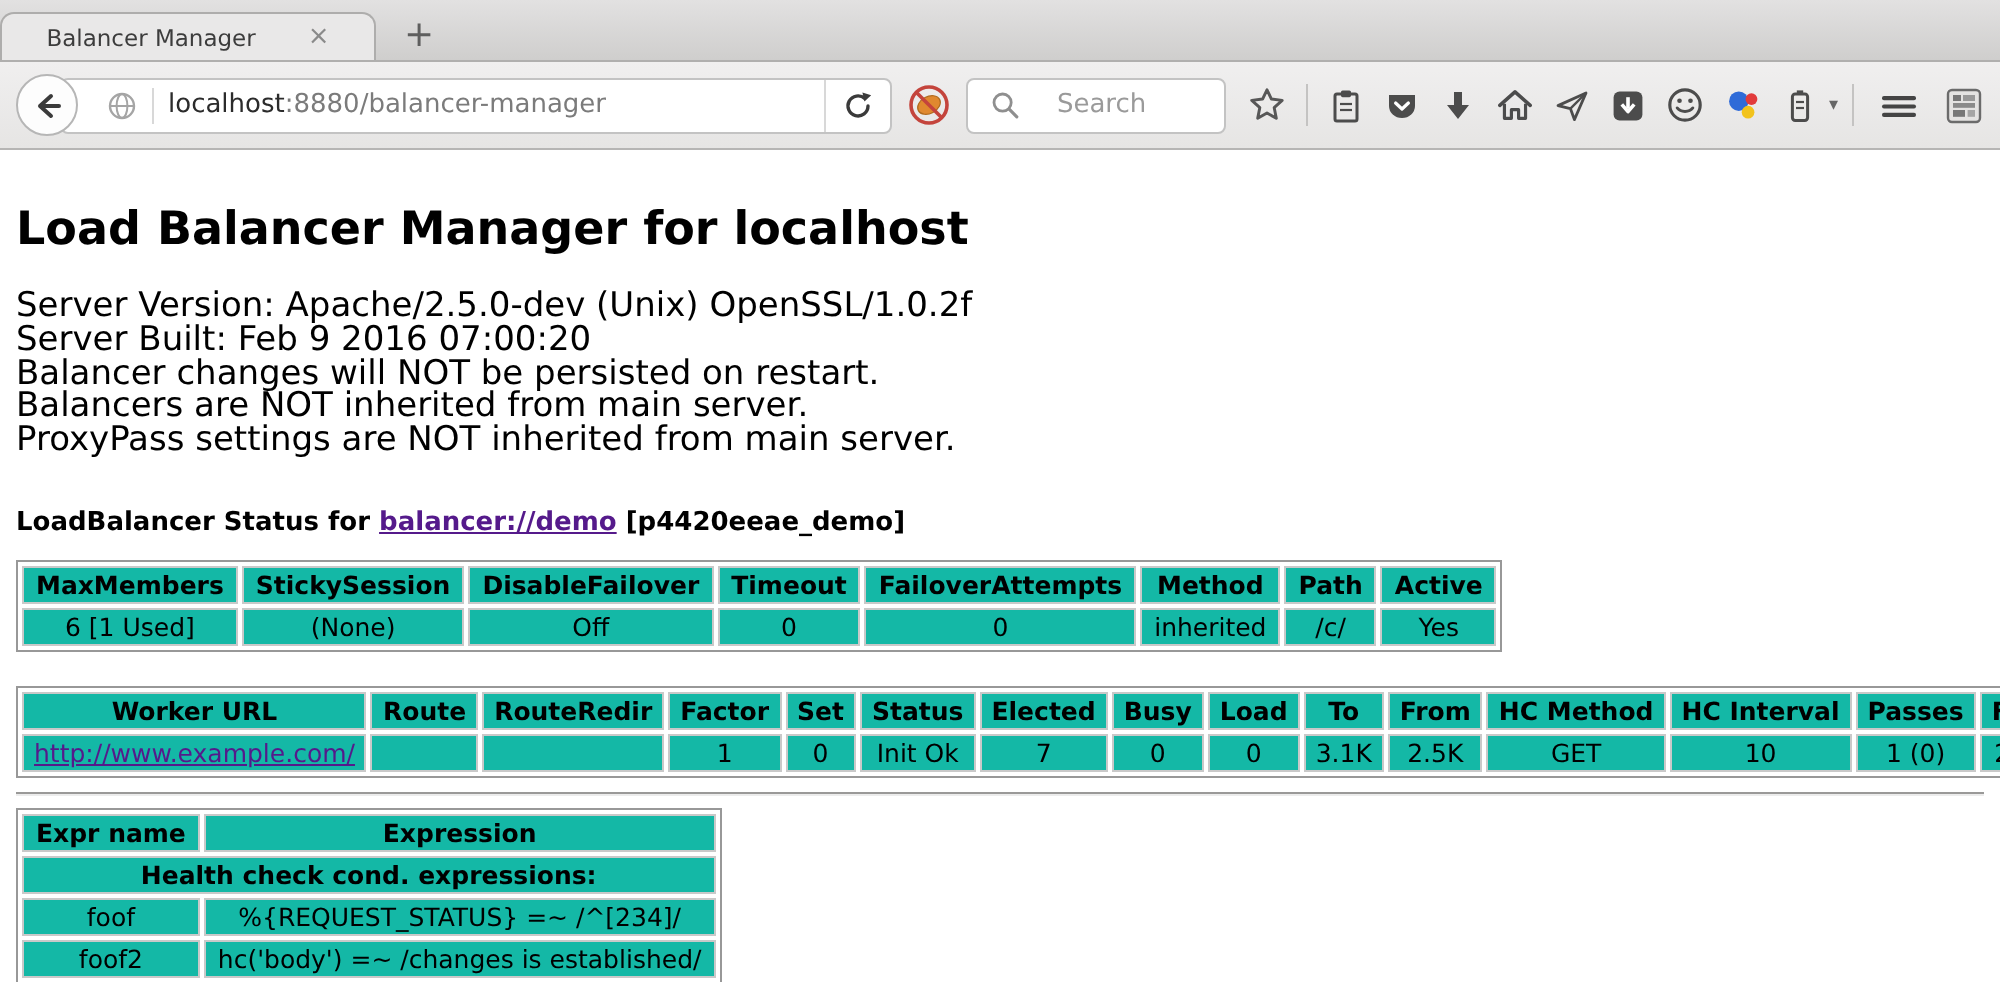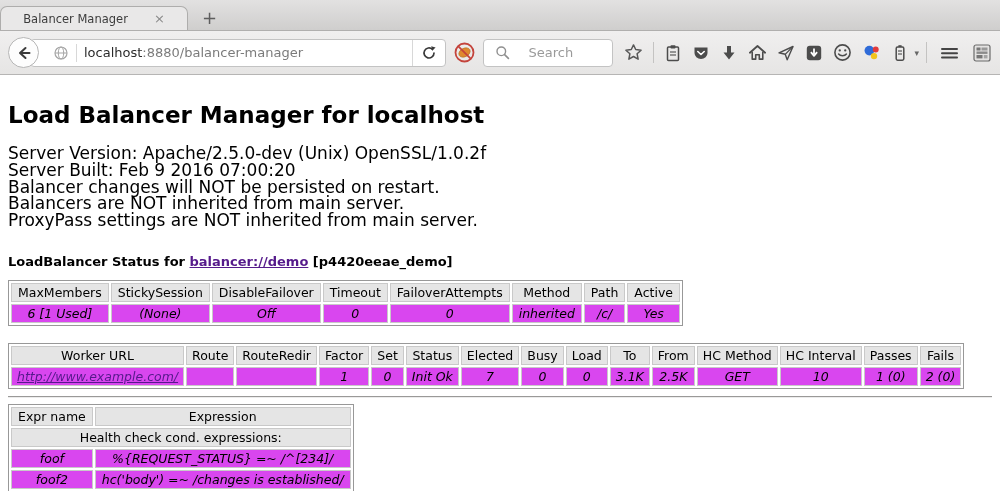--- a/index.html
+++ b/index.html
@@ -72,22 +72,22 @@
 
   
   .page { flex: 1 1 auto; background: #fff; padding: 6px 8px 0 8px; color: #000; }
   h1.page-title { font-size: 23px; font-weight: bold; margin: 21px 0 17px 0; letter-spacing: 0; }
   .info-line { font-size: 17px; line-height: 16.8px; }
   .status-heading { margin: 25px 0 11px 0; font-size: 13px; font-weight: bold; }
   a.blink { color: #551a8b; text-decoration: underline; }
 
   table { border-collapse: separate; border-spacing: 2px; border: 1px solid #989898; font-size: 12.5px; }
   th, td { border: 1px solid #c9c9c9; padding: 1px 6px; text-align: center; white-space: nowrap; }
-  th { background: #e5e5e5; font-weight: normal; }
-  td { background: #d946ef; font-style: italic; }
+  th { background: #14b8a6; font-weight: bold; }
+  td { background: #14b8a6; }
   td.cell-left { text-align: center; }
   .worker-table { margin-top: 17px; }
   .worker-table td, .worker-table th { padding: 1px 5px; }
   hr.rule { border: none; border-top: 1px solid #9a9998; border-bottom: 1px solid #ececec; height: 0; margin: 7px 0 6px 0; }
   .health-table { margin-top: 1px; }
   .health-table .expr-col { min-width: 226px; }
   .mm-col { min-width: 92px; } .ss-col { min-width: 92px; } .df-col { min-width: 98px; }
   .to-col { min-width: 54px; } .fa-col { min-width: 110px; }
   .wurl-col { min-width: 165px; } .route-col { min-width: 38px; } .rr-col { min-width: 66px; }
 </style>

